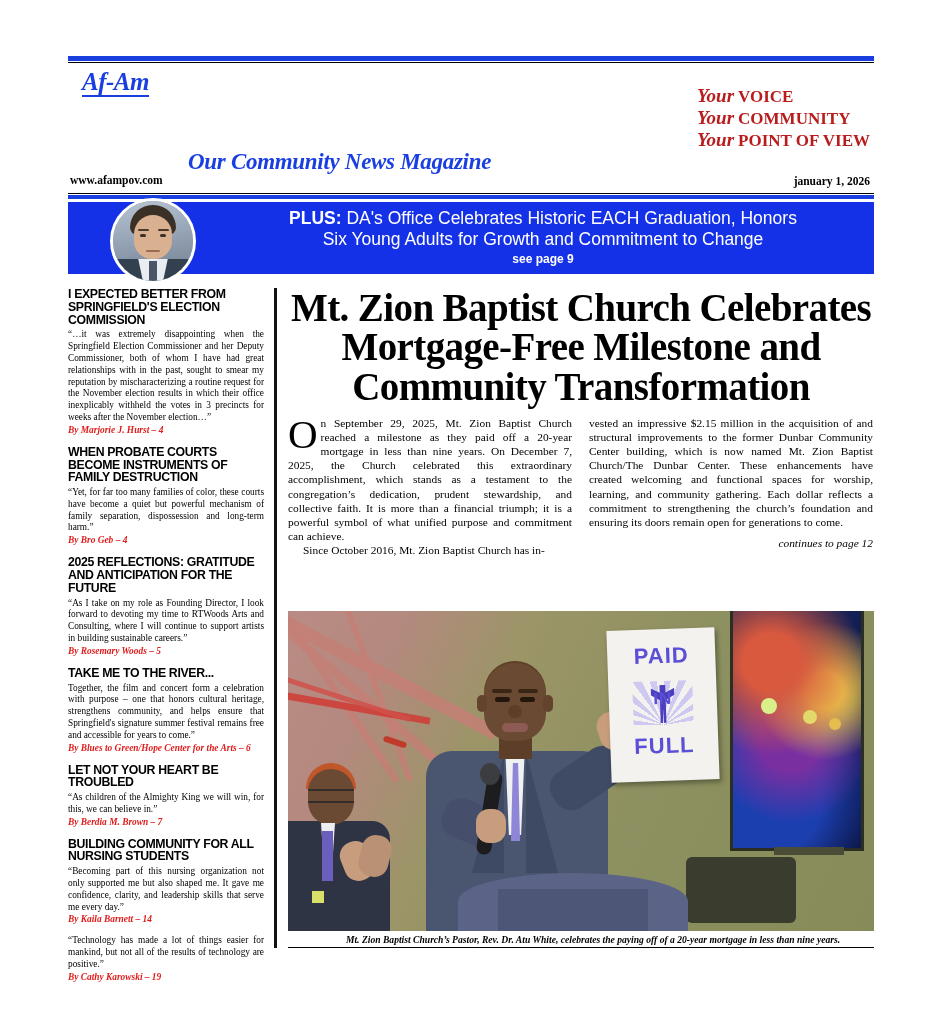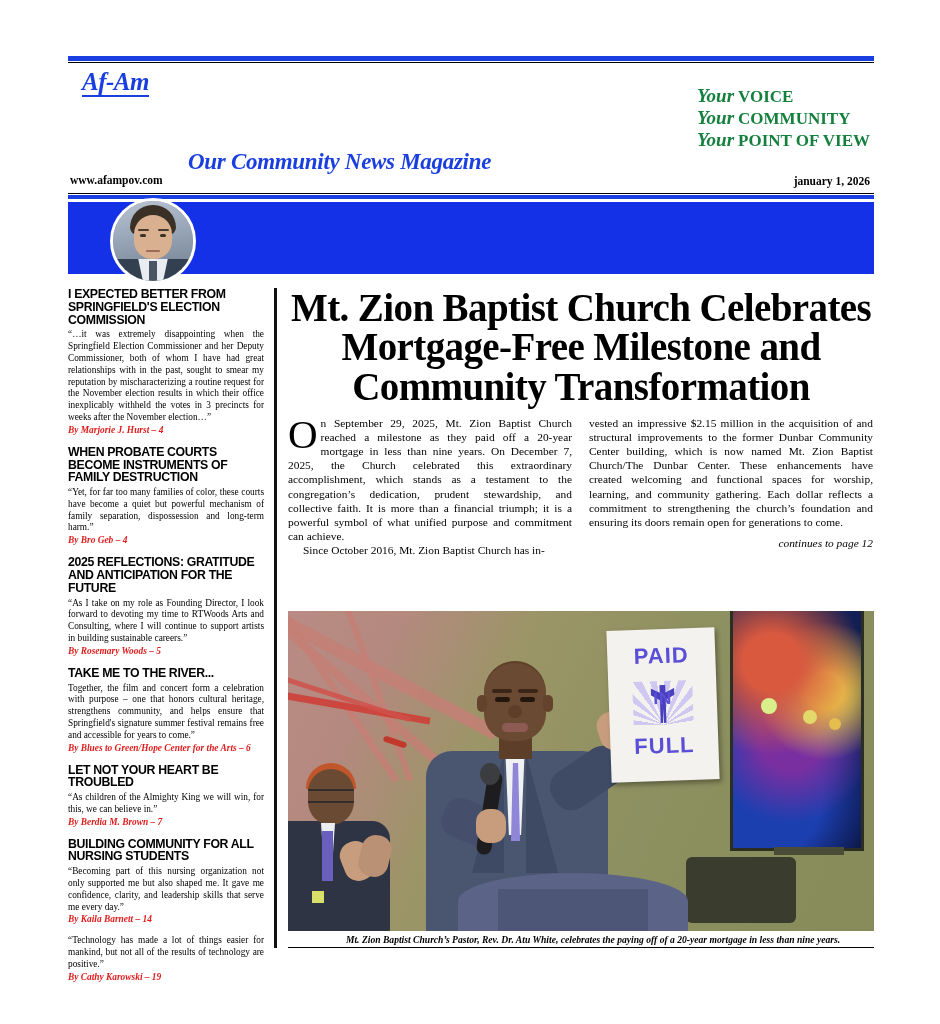--- a/index.html
+++ b/index.html
@@ -21,21 +21,21 @@
   .pov-line{position:absolute;left:6px;top:22px;white-space:nowrap;
         font-family:"Liberation Serif",serif;font-weight:bold;color:#000;line-height:1;}
   .pov-line .cap{font-size:66px;}
   .pov-line .sc{font-size:50px;}
   .globe{display:inline-block;width:44px;height:44px;vertical-align:-6px;margin:0 2px;position:relative;}
 
   .tagline{position:absolute;left:120px;top:86px;font-family:"Liberation Serif",serif;
         font-style:italic;font-weight:bold;font-size:23px;color:#1a3fe0;letter-spacing:-.3px;}
 
   .slogans{position:absolute;right:4px;top:22px;text-align:left;line-height:1.15;}
-  .slogans div{font-family:"Liberation Serif",serif;font-weight:bold;color:#15803d;white-space:nowrap;}
+  .slogans div{font-family:"Liberation Serif",serif;font-weight:bold;color:#b91c1c;white-space:nowrap;}
   .slogans .your{font-style:italic;font-size:19px;}
   .slogans .rest{font-size:17px;}
 
   .mh-foot{position:relative;height:20px;}
   .site{position:absolute;left:2px;top:1px;font-family:"Liberation Serif",serif;
         font-weight:bold;font-size:11.5px;}
   .date{position:absolute;right:4px;top:2px;font-family:"Liberation Serif",serif;
         font-weight:bold;font-size:11.5px;}
   .rule-blue-bot{height:4px;background:#1a3fe0;width:100%;}
   .rule-thin-black2{height:1px;background:#000;width:100%;margin-bottom:1px;}
@@ -239,20 +239,25 @@
       <div class="av-brow1"></div>
       <div class="av-brow2"></div>
       <div class="av-eye1"></div>
       <div class="av-eye2"></div>
       <div class="av-mouth"></div>
       <div class="av-shirt"></div>
       <div class="av-suitL"></div>
       <div class="av-suitR"></div>
       <div class="av-tie"></div>
     </div>
+    <div class="plus-text">
+      <div class="plus-l1"><b>PLUS:</b><span> DA's Office Celebrates Historic EACH Graduation, Honors</span></div>
+      <div class="plus-l1">Six Young Adults for Growth and Commitment to Change</div>
+      <div class="plus-see">see page 9</div>
+    </div>
   </div>
 
   <div class="vrule"></div>
 
   <div class="sidebar">
     <div class="sb-item">
       <div class="sb-head">I EXPECTED BETTER FROM SPRINGFIELD'S ELECTION COMMISSION</div>
       <div class="sb-quote">“…it was extremely disappointing when the Springfield Election Commissioner and her Deputy Commissioner, both of whom I have had great relationships with in the past, sought to smear my reputation by mischaracterizing a routine request for the November election results in which their office inexplicably withheld the votes in 3 precincts for weeks after the November election…”</div>
       <div class="sb-by">By Marjorie J. Hurst – 4</div>
     </div>

